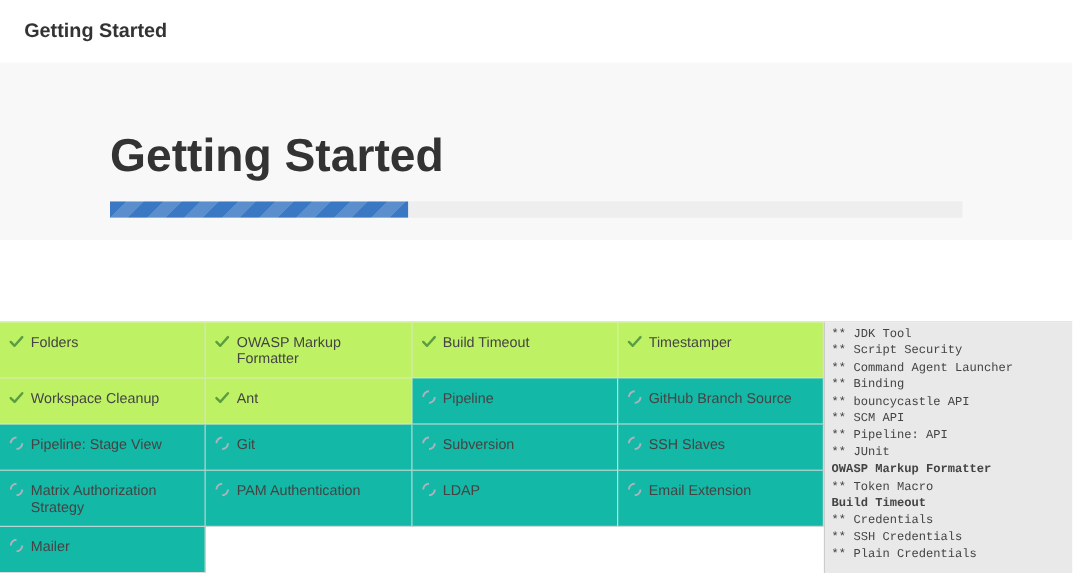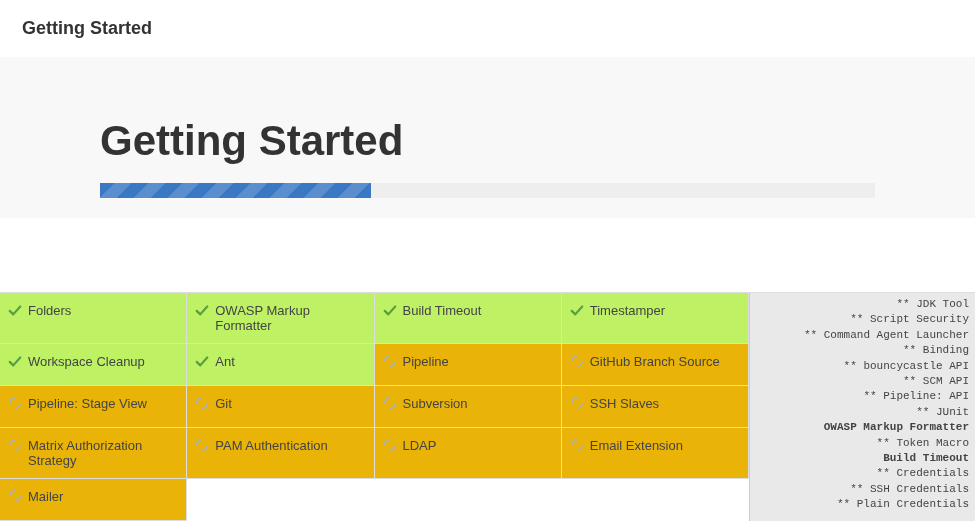--- a/index.html
+++ b/index.html
@@ -55,38 +55,38 @@
     border-bottom: 1px solid #ddd;
     padding: 10px 8px;
     display: flex;
     align-items: flex-start;
     gap: 6px;
     min-height: 42px;
     font-size: 13px;
     color: #444;
   }
   .plugin-cell.done    { background: #bef264; }
-  .plugin-cell.pending { background: #eab308; }
+  .plugin-cell.pending { background: #14b8a6; }
 
   .ic { flex-shrink: 0; width: 14px; height: 14px; display: flex; align-items: center; justify-content: center; }
   .check-svg { stroke: #5a9e3f; }
   .spin-svg  { fill: #aab4bd; }
 
   .log-panel {
     width: 226px;
     background: #e9e9e9;
     font-family: "Courier New", monospace;
     font-size: 11px;
     line-height: 1.4;
     padding: 4px 6px;
     color: #444;
     border-left: 1px solid #ccc;
     overflow: hidden;
   }
-  .log-line { white-space: nowrap; text-align: right; }
+  .log-line { white-space: nowrap; }
   .log-line.bold { font-weight: bold; }
 </style>
 </head>
 <body>
 
 <div class="header-bar">
   <span>Getting Started</span>
 </div>
 
 <div class="main-hero">

